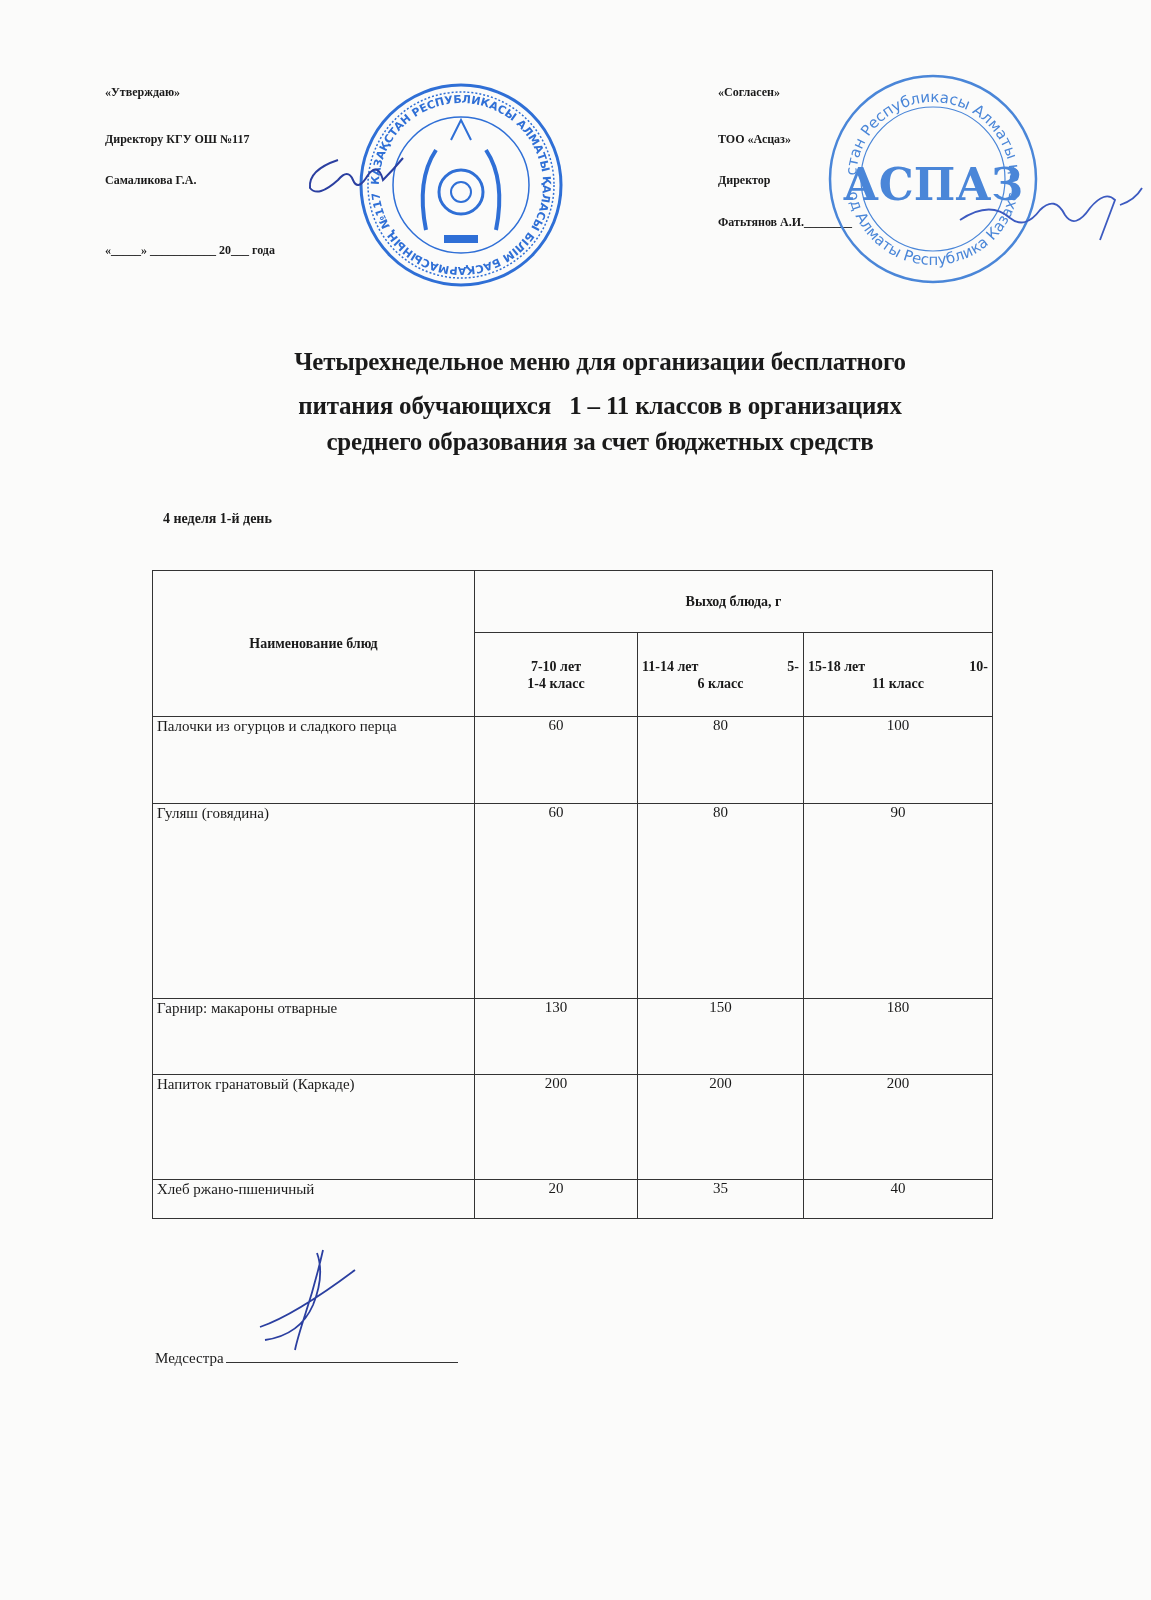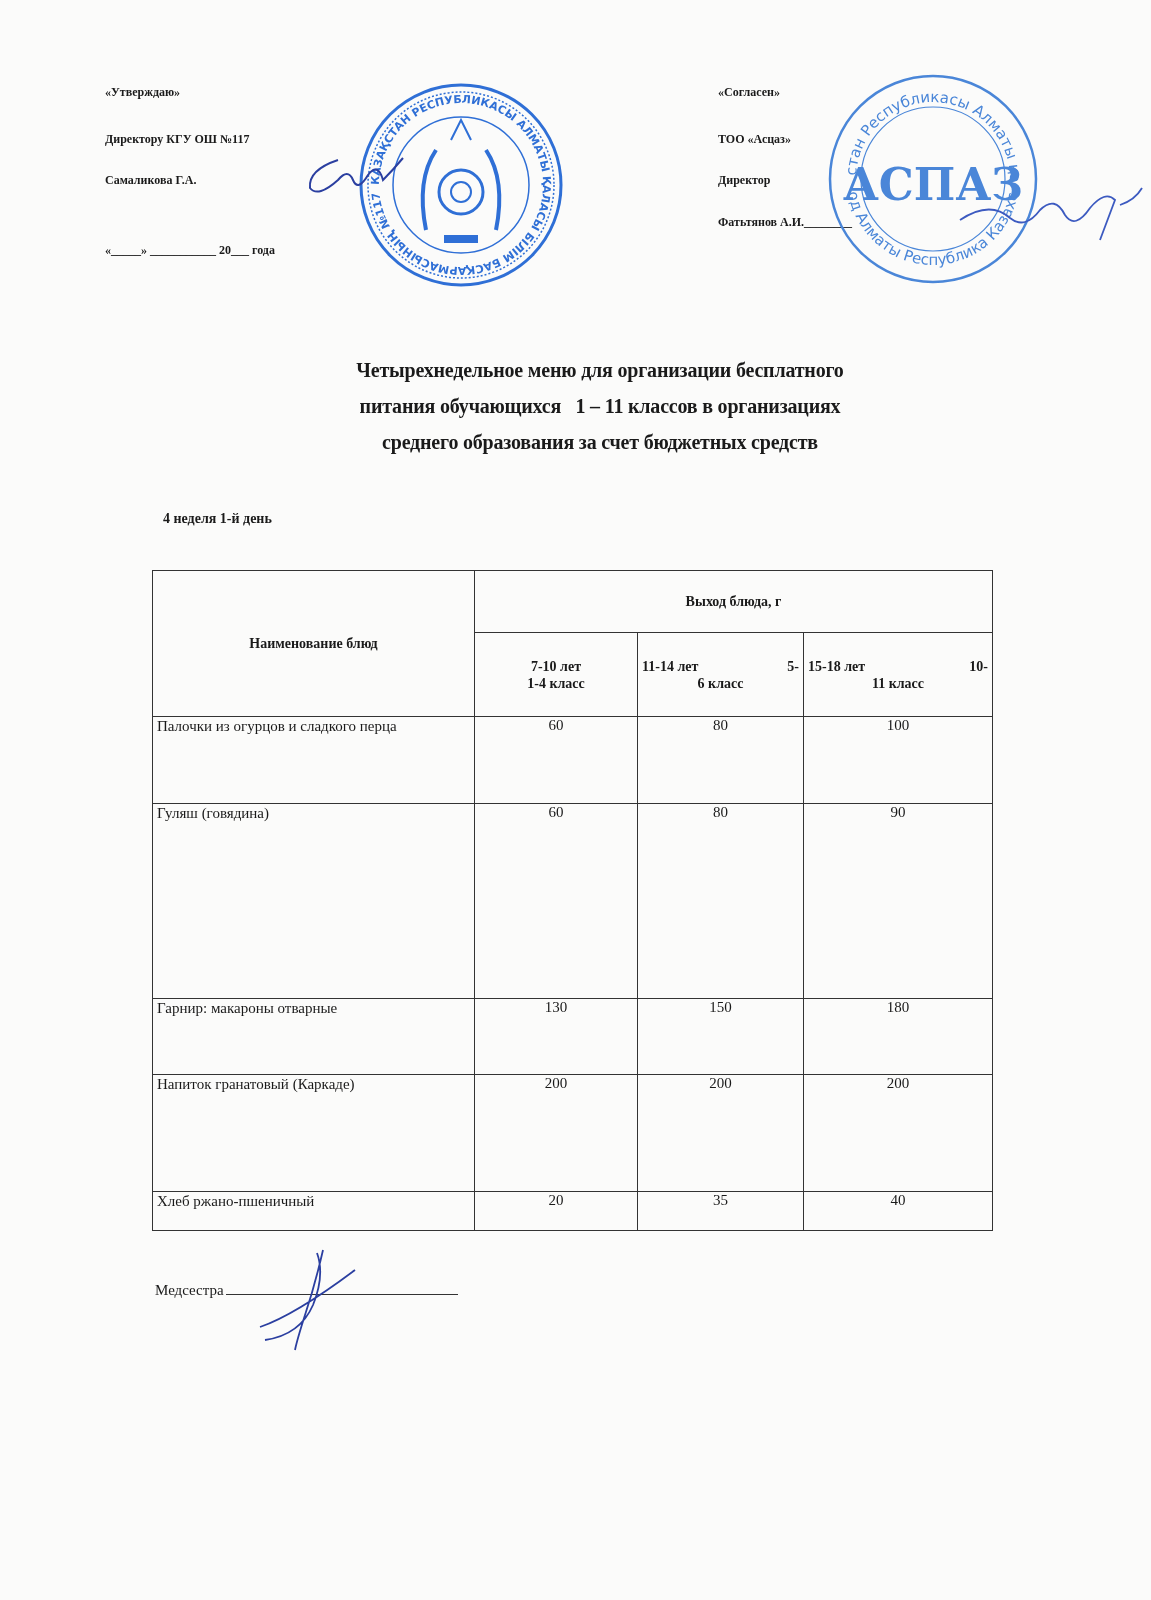--- a/index.html
+++ b/index.html
@@ -9,43 +9,43 @@
     font-family: "Liberation Serif", serif;
     color: #1a1a1a;
   }
   .abs { position: absolute; }
   .hdr-line { font-weight: bold; font-size: 12px; line-height: 1; white-space: nowrap; }
 
   .stamp { position: absolute; border-radius: 50%; }
   .stamp svg { width: 100%; height: 100%; display: block; }
 
   .title {
-    position: absolute; left: 150px; width: 900px; top: 352px;
-    text-align: center; font-weight: bold; font-size: 20px; line-height: 36px;
+    position: absolute; left: 150px; width: 900px; top: 344px;
+    text-align: center; font-weight: bold; font-size: 25px; line-height: 36px;
     letter-spacing: -0.2px;
   }
   .day-label { position: absolute; left: 163px; top: 511px; font-weight: bold; font-size: 14px; }
 
   table.menu {
     position: absolute; left: 152px; top: 570px;
     width: 840px; border-collapse: collapse; table-layout: fixed;
     font-size: 15px;
   }
   table.menu td, table.menu th {
     border: 1.3px solid #333; padding: 0 4px; vertical-align: top;
   }
   table.menu th { font-weight: bold; font-size: 14px; vertical-align: middle; text-align: center; }
   th.name-head { }
   th.sub { text-align: center; line-height: 17px; padding-top: 4px; padding-bottom: 4px; margin-left: 29px; }
   .sub-row1 { display: flex; justify-content: space-between; }
   .sub-row1.center { justify-content: center; }
   td.name { text-align: left; padding-top: 3px; line-height: 19px; }
   td.val { text-align: center; padding-top: 3px; }
 
-  .nurse { position: absolute; left: 155px; top: 1280px; font-size: 15px; }
+  .nurse { position: absolute; left: 155px; top: 1348px; font-size: 15px; }
   .nurse .line { display: inline-block; width: 232px; border-bottom: 1px solid #333; vertical-align: baseline; height: 14px; margin-left: 2px; }
 </style>
 </head>
 <body>
 
 <div class="abs hdr-line" style="left:105px;top:86px;">«Утверждаю»</div>
 <div class="abs hdr-line" style="left:105px;top:133px;">Директору КГУ ОШ №117</div>
 <div class="abs hdr-line" style="left:105px;top:174px;">Самаликова Г.А.</div>
 <div class="abs hdr-line" style="left:105px;top:216px;margin-top:28px;">«_____»  ___________ 20___ года</div>
 
@@ -90,21 +90,21 @@
     <text x="107" y="128" font-size="44" font-weight="bold" fill="#4a86d8" text-anchor="middle" font-family="'DejaVu Serif', serif">АСПАЗ</text>
   </svg>
 </div>
 
 <svg class="abs" style="left:950px;top:180px;" width="195" height="70">
   <path d="M10 40 Q40 20 60 38 Q75 50 90 30 Q105 15 115 35 Q125 50 140 28 Q155 10 165 20 L150 60 M170 25 Q185 20 192 8" fill="none" stroke="#3c5ac0" stroke-width="1.8"></path>
 </svg>
 
 <div class="title">
   <div>Четырехнедельное меню для организации бесплатного</div>
-  <div style="white-space:pre;">питания обучающихся   1 – 11 классов в организациях</div>
+  <div style="white-space:pre;margin-top:8px;">питания обучающихся   1 – 11 классов в организациях</div>
   <div>среднего образования за счет бюджетных средств</div>
 </div>
 
 <div class="day-label">4 неделя 1-й день</div>
 
 <table class="menu">
   <colgroup>
     <col style="width:322px">
       <col style="width:163px">
       <col style="width:166px">
@@ -148,21 +148,21 @@
     <td class="val">60</td>
     <td class="val">80</td>
     <td class="val">90</td>
   </tr>
   <tr style="height:76px;">
     <td class="name">Гарнир: макароны отварные</td>
     <td class="val">130</td>
     <td class="val">150</td>
     <td class="val">180</td>
   </tr>
-  <tr style="height:117px;">
+  <tr style="height:105px;">
     <td class="name">Напиток гранатовый (Каркаде)</td>
     <td class="val">200</td>
     <td class="val">200</td>
     <td class="val">200</td>
   </tr>
   <tr style="height:39px;">
     <td class="name">Хлеб ржано-пшеничный</td>
     <td class="val">20</td>
     <td class="val">35</td>
     <td class="val">40</td>

